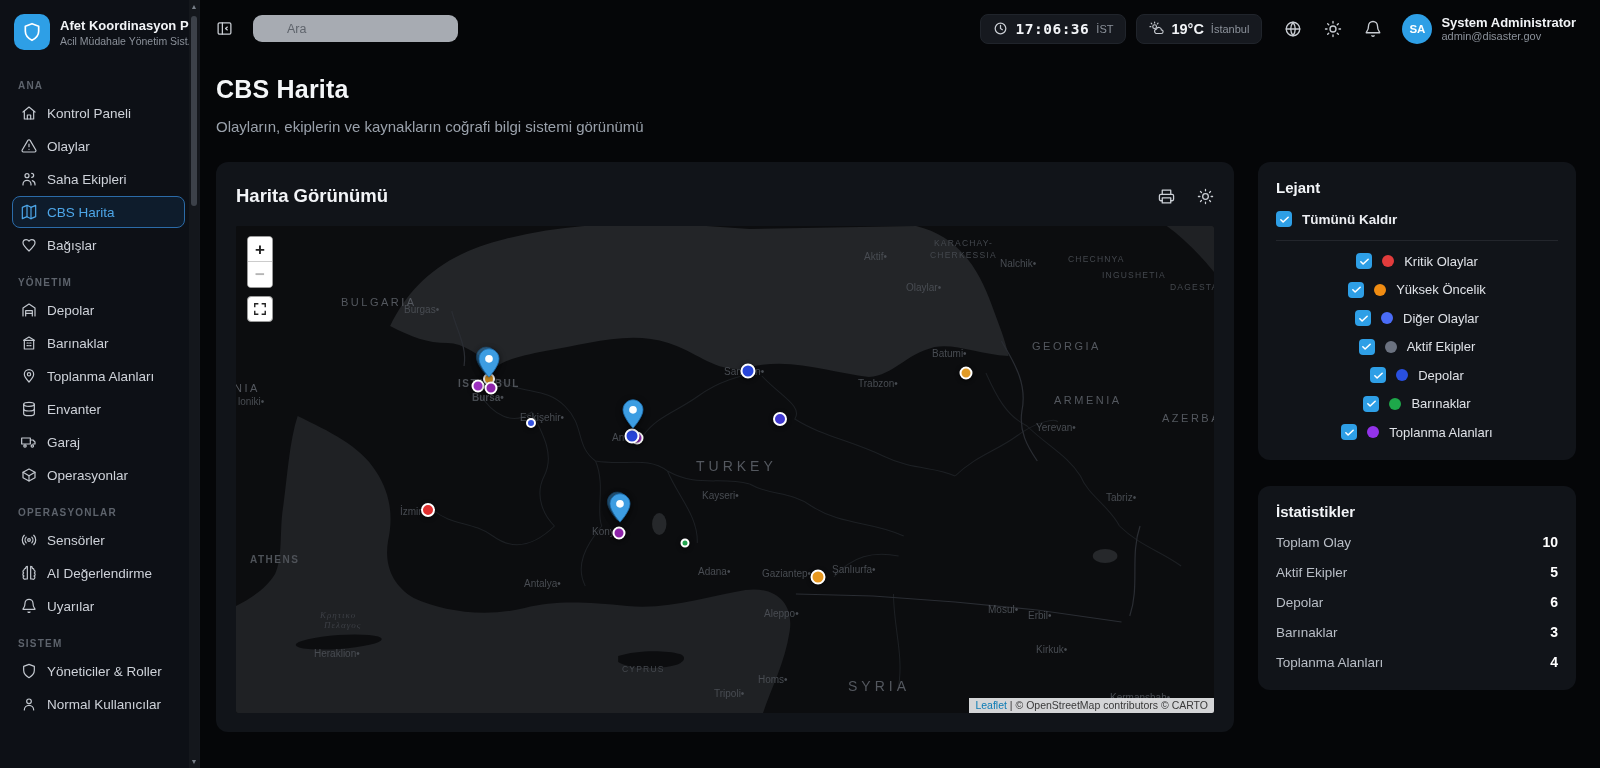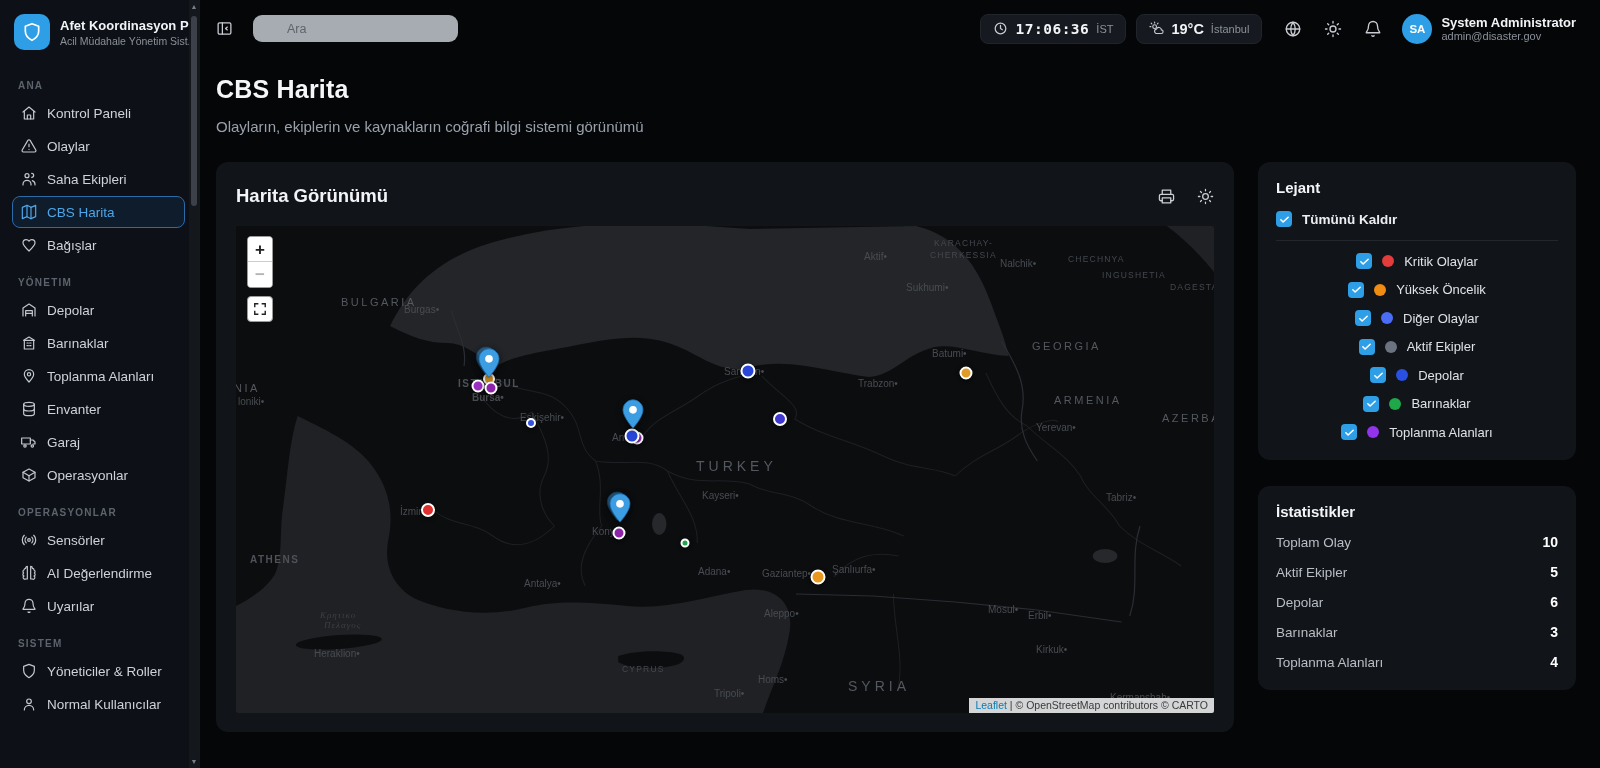--- a/index.html
+++ b/index.html
@@ -373,21 +373,21 @@
           <div id="map-labels">
               <div class="map-label lbl-country" style="left: 105px; top: 70px;">BULGARIA</div>
               <div class="map-label lbl-city" style="left: 168px; top: 78px;">Burgas•</div>
               <div class="map-label lbl-city" style="left: 628px; top: 25px;">Aktif•</div>
               <div class="map-label lbl-region" style="left: 698px; top: 12px;">KARACHAY-</div>
               <div class="map-label lbl-region" style="left: 694px; top: 24px;">CHERKESSIA</div>
               <div class="map-label lbl-city" style="left: 764px; top: 32px;">Nalchik•</div>
               <div class="map-label lbl-region" style="left: 832px; top: 28px;">CHECHNYA</div>
               <div class="map-label lbl-region" style="left: 826px; top: 44px; margin-left: 40px;">INGUSHETIA</div>
               <div class="map-label lbl-region" style="left: 898px; top: 56px; padding-left: 36px;">DAGESTAN</div>
-              <div class="map-label lbl-city" style="left: 670px; top: 56px;">Sukhumi•</div>
+              <div class="map-label lbl-city" style="left: 670px; top: 56px;">Olaylar•</div>
               <div class="map-label lbl-country" style="left: 796px; top: 114px;">GEORGIA</div>
               <div class="map-label lbl-city" style="left: 696px; top: 122px;">Batumi•</div>
               <div class="map-label lbl-country" style="left: 818px; top: 168px;">ARMENIA</div>
               <div class="map-label lbl-city" style="left: 800px; top: 196px;">Yerevan•</div>
               <div class="map-label lbl-country" style="left: 926px; top: 186px;">AZERBA</div>
               <div class="map-label lbl-country" style="left: -2px; top: 156px;">NIA</div>
               <div class="map-label lbl-city" style="left: 2px; top: 170px;">loniki•</div>
               <div class="map-label lbl-citycaps" style="left: 222px; top: 152px;">ISTANBUL</div>
               <div class="map-label lbl-city" style="left: 236px; top: 166px; font-weight: bold;">Bursa•</div>
               <div class="map-label lbl-city" style="left: 284px; top: 186px;">Eskişehir•</div>

